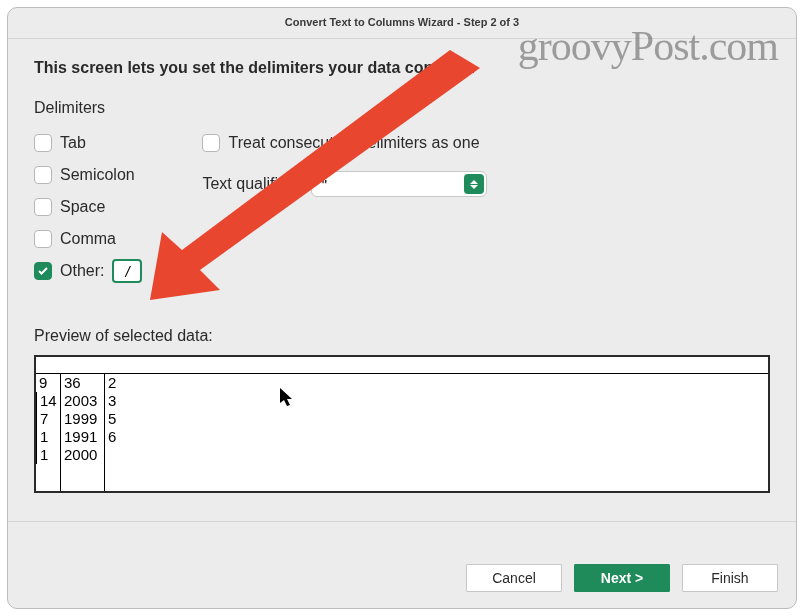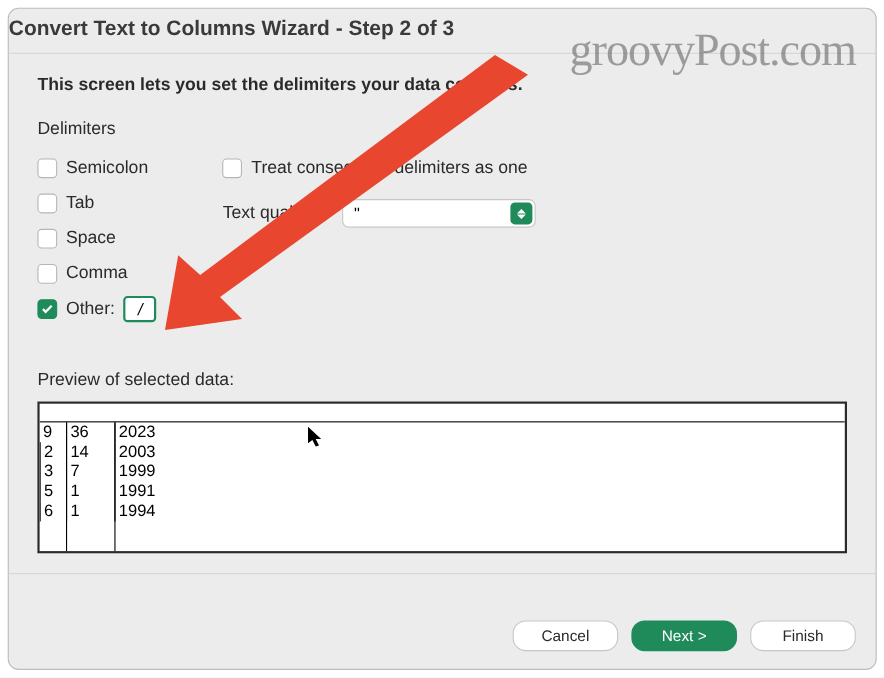--- a/index.html
+++ b/index.html
@@ -16,21 +16,22 @@
       height: 602px;
       margin: 7px;
       background: #ececec;
       border-radius: 10px;
       border: 1px solid #bcbcbc;
       overflow: hidden;
       display: flex;
       flex-direction: column;
     }
     .titlebar {
-      font-size: 19px;
+      text-align: center;
+      font-size: 11px;
       font-weight: 600;
       padding: 8px 0 10px 0;
       color: #3a3a3a;
       border-bottom: 1px solid #d6d6d6;
     }
     .content {
       padding: 20px 26px 0 26px;
       flex: 1;
       display: flex;
       flex-direction: column;
@@ -179,35 +180,35 @@
     .button-bar {
       display: flex;
       gap: 12px;
       padding: 14px 18px 16px 0;
       justify-content: flex-end;
       border-top: 1px solid #d6d6d6;
     }
     .btn {
       min-width: 96px;
       height: 28px;
-      border-radius: 12px;
+      border-radius: 1px;
       border: 1px solid #c7c7c7;
       background: #fff;
       font-size: 14px;
       color: #2a2a2a;
       cursor: pointer;
       padding: 0 16px;
       font-family: inherit;
       margin-top: 28px;
     }
     .btn.primary {
       background: #1f8a5a;
       border-color: #1f8a5a;
       color: #fff;
-      font-weight: 400;
+      font-weight: 700;
     }
     .watermark {
       position: absolute;
       top: 22px;
       right: 26px;
       font-family: Georgia, "Times New Roman", serif;
       font-size: 42px;
       color: rgba(90,90,90,0.55);
       letter-spacing: -1px;
       pointer-events: none;
@@ -231,25 +232,25 @@
 
   <div class="content">
     <div class="instruction">This screen lets you set the delimiters your data contains.</div>
 
     <div class="options-row">
       <div class="delimiters">
         <div class="section-label">Delimiters</div>
 
         <div class="check-row">
           <span class="checkbox"></span>
+          <span class="check-label">Tab</span>
+        </div>
+        <div class="check-row">
+          <span class="checkbox"></span>
           <span class="check-label">Semicolon</span>
-        </div>
-        <div class="check-row">
-          <span class="checkbox"></span>
-          <span class="check-label">Tab</span>
         </div>
         <div class="check-row">
           <span class="checkbox"></span>
           <span class="check-label">Space</span>
         </div>
         <div class="check-row">
           <span class="checkbox"></span>
           <span class="check-label">Comma</span>
         </div>
         <div class="check-row">
@@ -279,33 +280,32 @@
           </div>
         </div>
       </div>
     </div>
 
     <div class="preview-label">Preview of selected data:</div>
     <div class="preview-box">
       <div class="preview-grid col-lines" id="preview-grid">
           <div class="cell">9</div>
           <div class="cell">36</div>
-          <div class="cell">2023</div>
           <div class="cell">2</div>
           <div class="cell">14</div>
           <div class="cell">2003</div>
           <div class="cell">3</div>
           <div class="cell">7</div>
           <div class="cell">1999</div>
           <div class="cell">5</div>
           <div class="cell">1</div>
           <div class="cell">1991</div>
           <div class="cell">6</div>
           <div class="cell">1</div>
-          <div class="cell">1994</div>
+          <div class="cell">2000</div>
         </div>
     </div>
   </div>
 
   <div class="button-bar">
     <button class="btn">Cancel</button>
     <button class="btn primary">Next &gt;</button>
     <button class="btn">Finish</button>
   </div>
 </div>

